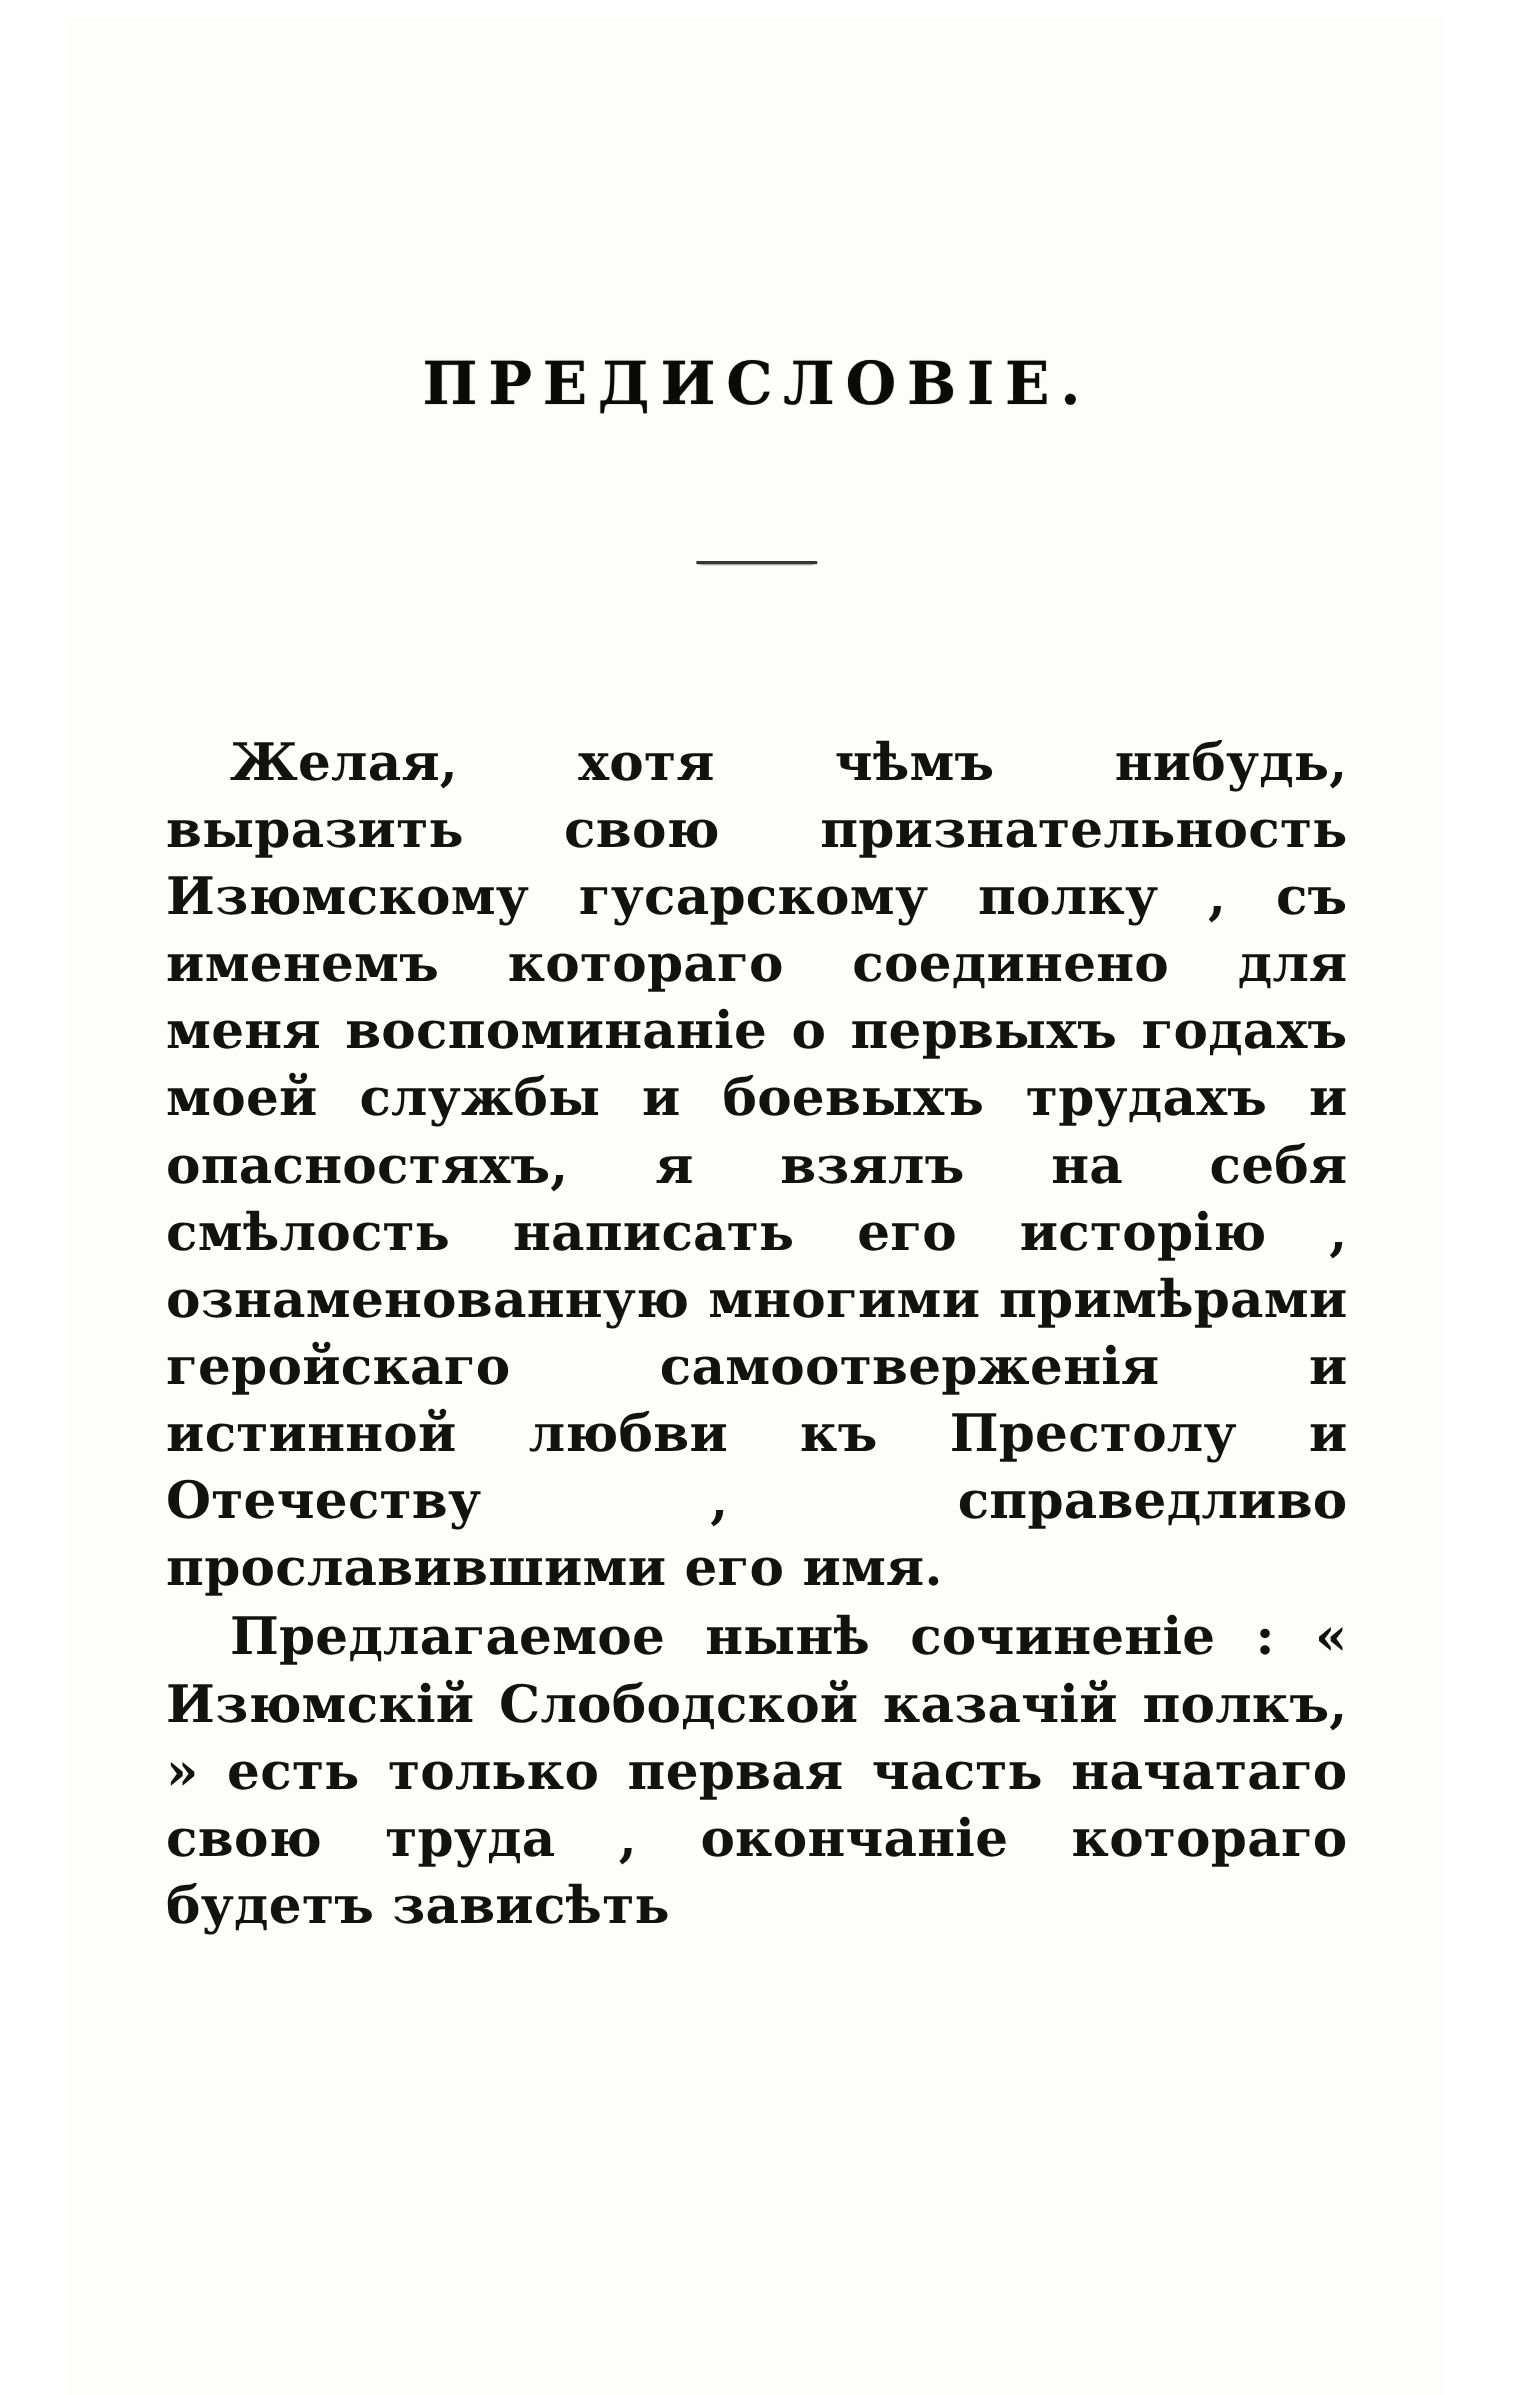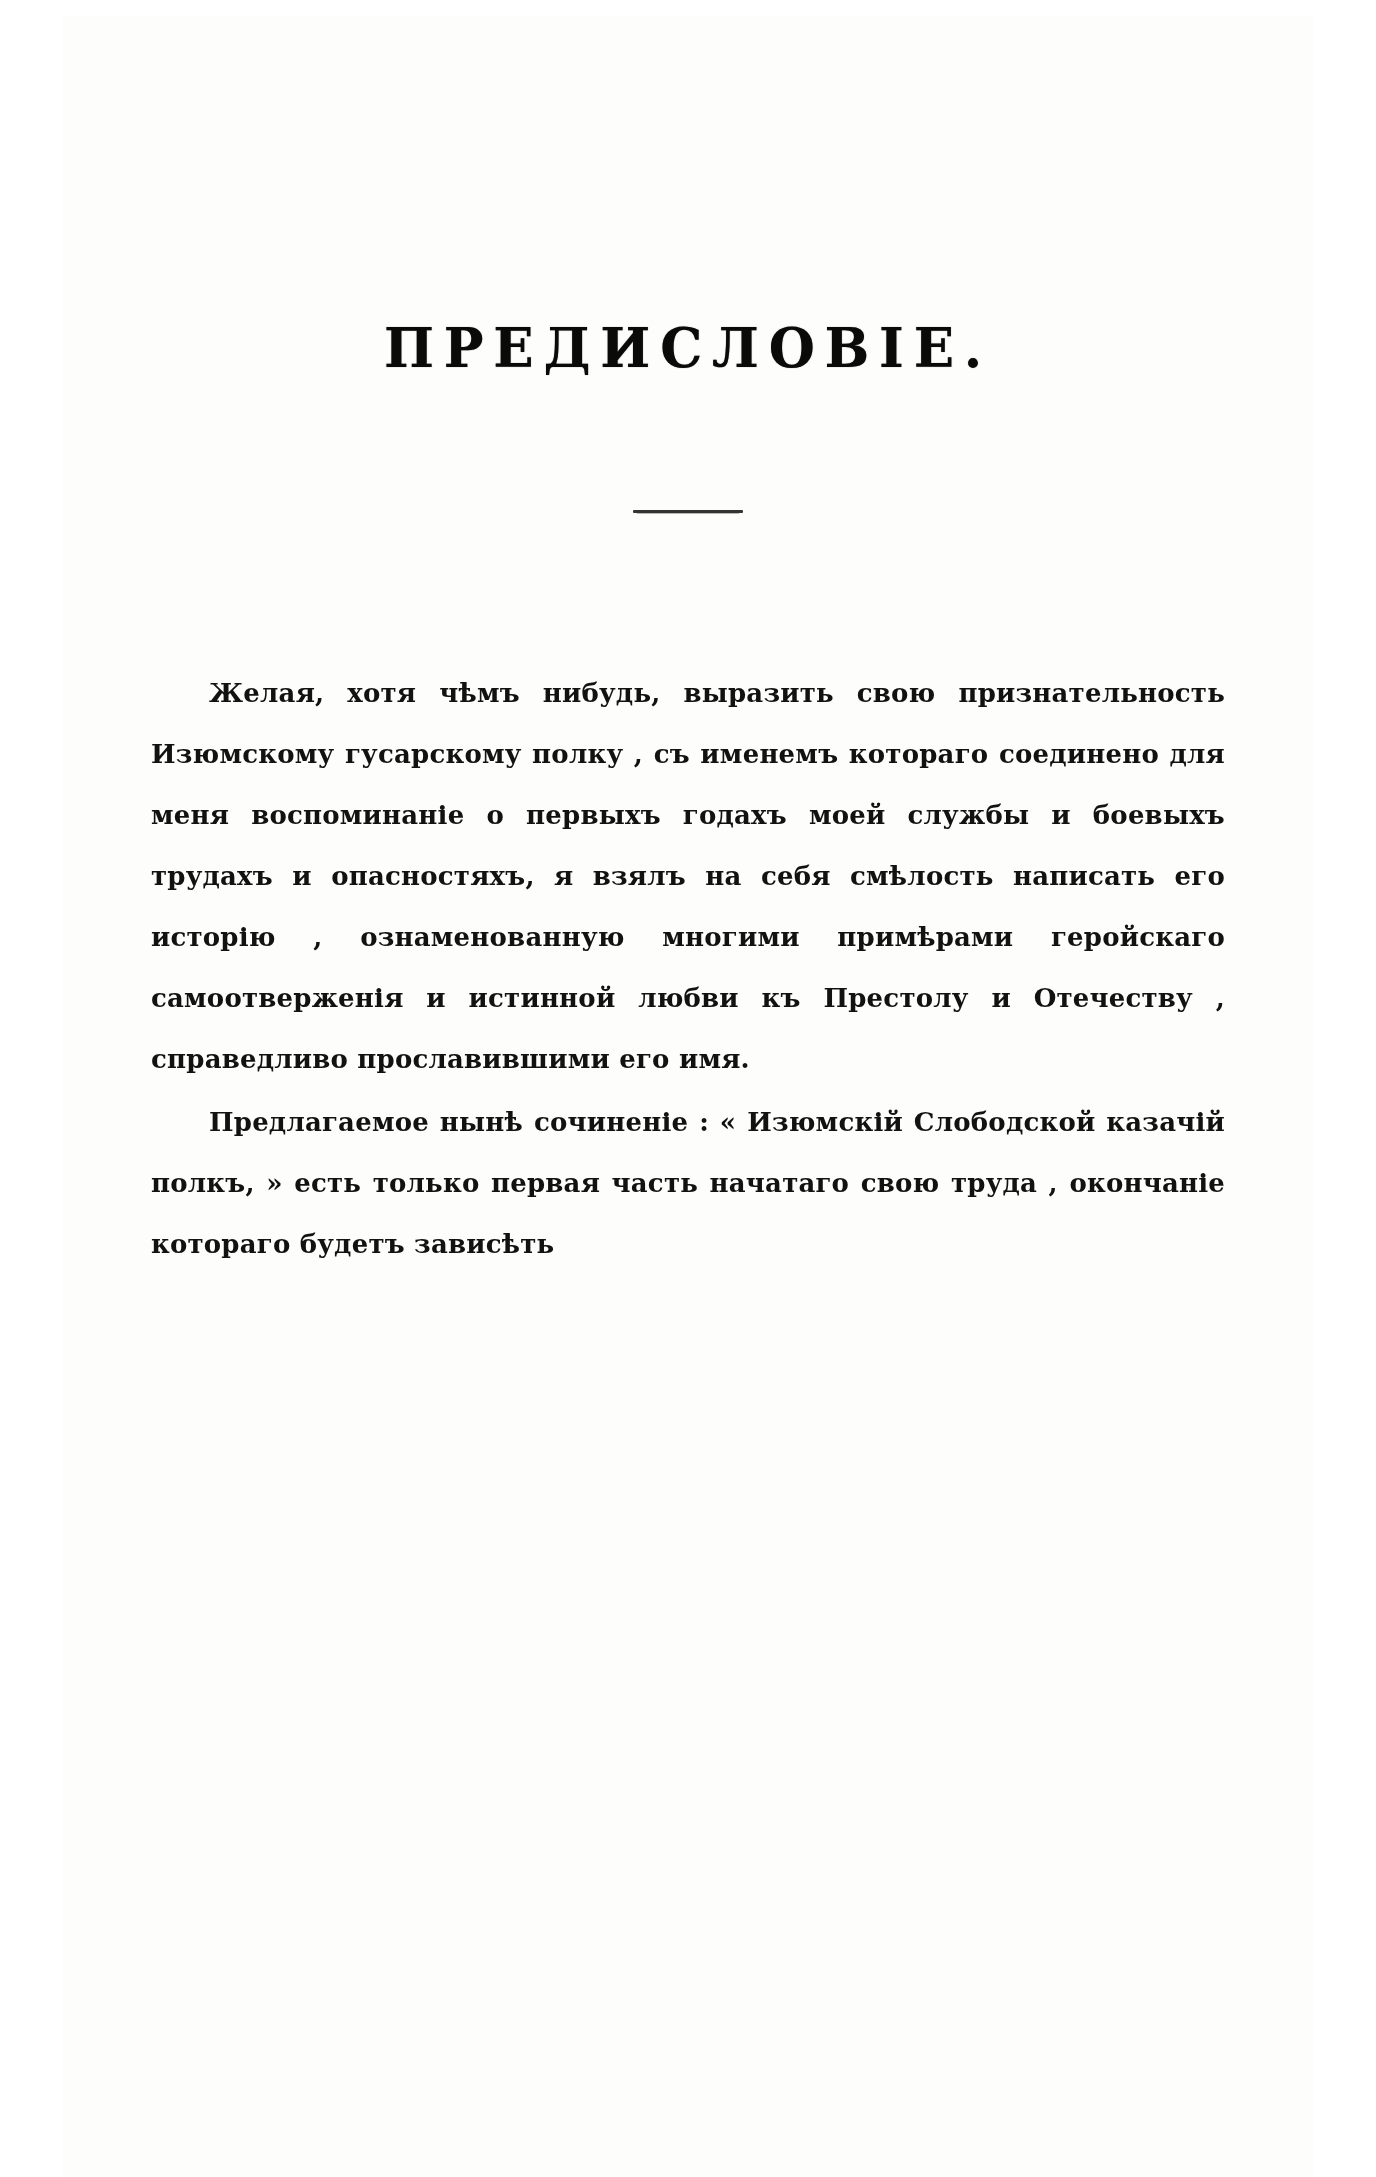--- a/index.html
+++ b/index.html
@@ -56,21 +56,21 @@
     left: 4px;
     right: 4px;
     top: 3px;
     height: 1px;
     background: rgba(30,30,28,0.35);
   }
 
   .body-text {
     margin: 150px 88px 0 88px;
     font-family: "DejaVu Serif", serif;
-    font-size: 26px;
+    font-size: 47px;
     line-height: 61px;
     font-weight: 700;
     text-align: justify;
     text-justify: inter-word;
     color: #121210;
     letter-spacing: 0.2px;
   }
 
   .body-text p {
     margin: 0;

